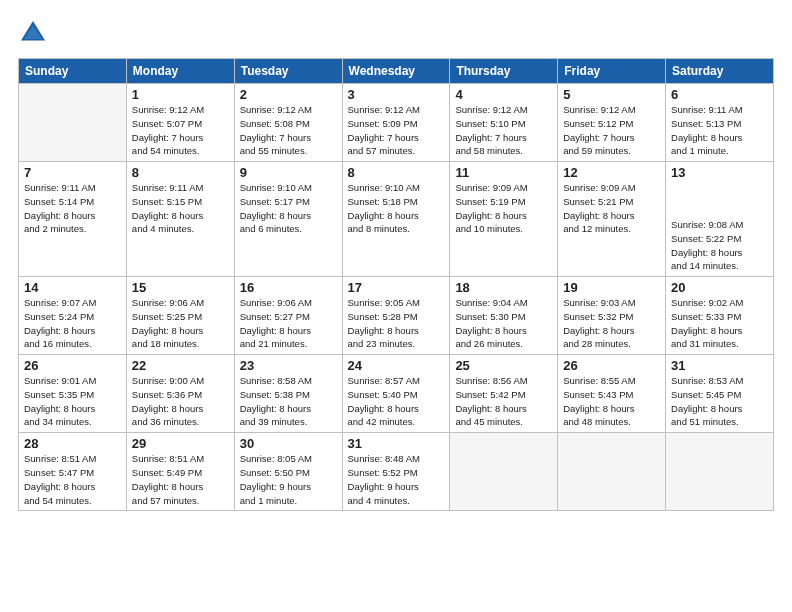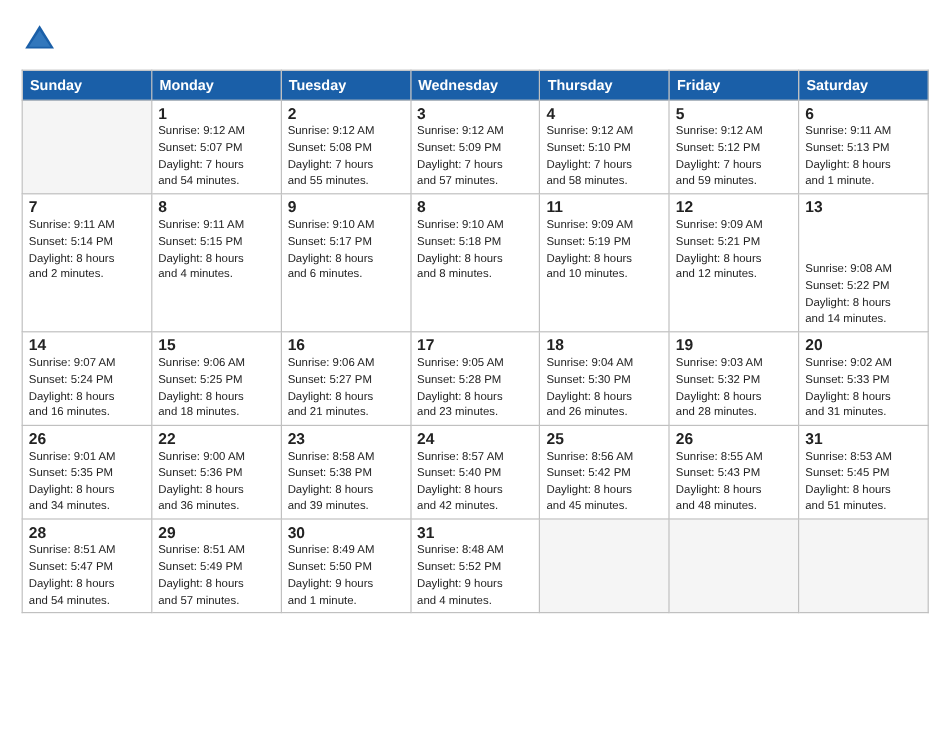--- a/index.html
+++ b/index.html
@@ -339,21 +339,21 @@
           </td>
           <td>
             <span class="day-number">29</span>
             <div class="day-info" style="white-space: pre-line;">Sunrise: 8:51 AM
 Sunset: 5:49 PM
 Daylight: 8 hours
 and 57 minutes.</div>
           </td>
           <td>
             <span class="day-number">30</span>
-            <div class="day-info" style="white-space: pre-line;">Sunrise: 8:49 AM
+            <div class="day-info" style="white-space: pre-line;">Sunrise: 8:05 AM
 Sunset: 5:50 PM
 Daylight: 9 hours
 and 1 minute.</div>
           </td>
           <td>
             <span class="day-number">31</span>
             <div class="day-info" style="white-space: pre-line;">Sunrise: 8:48 AM
 Sunset: 5:52 PM
 Daylight: 9 hours
 and 4 minutes.</div>

